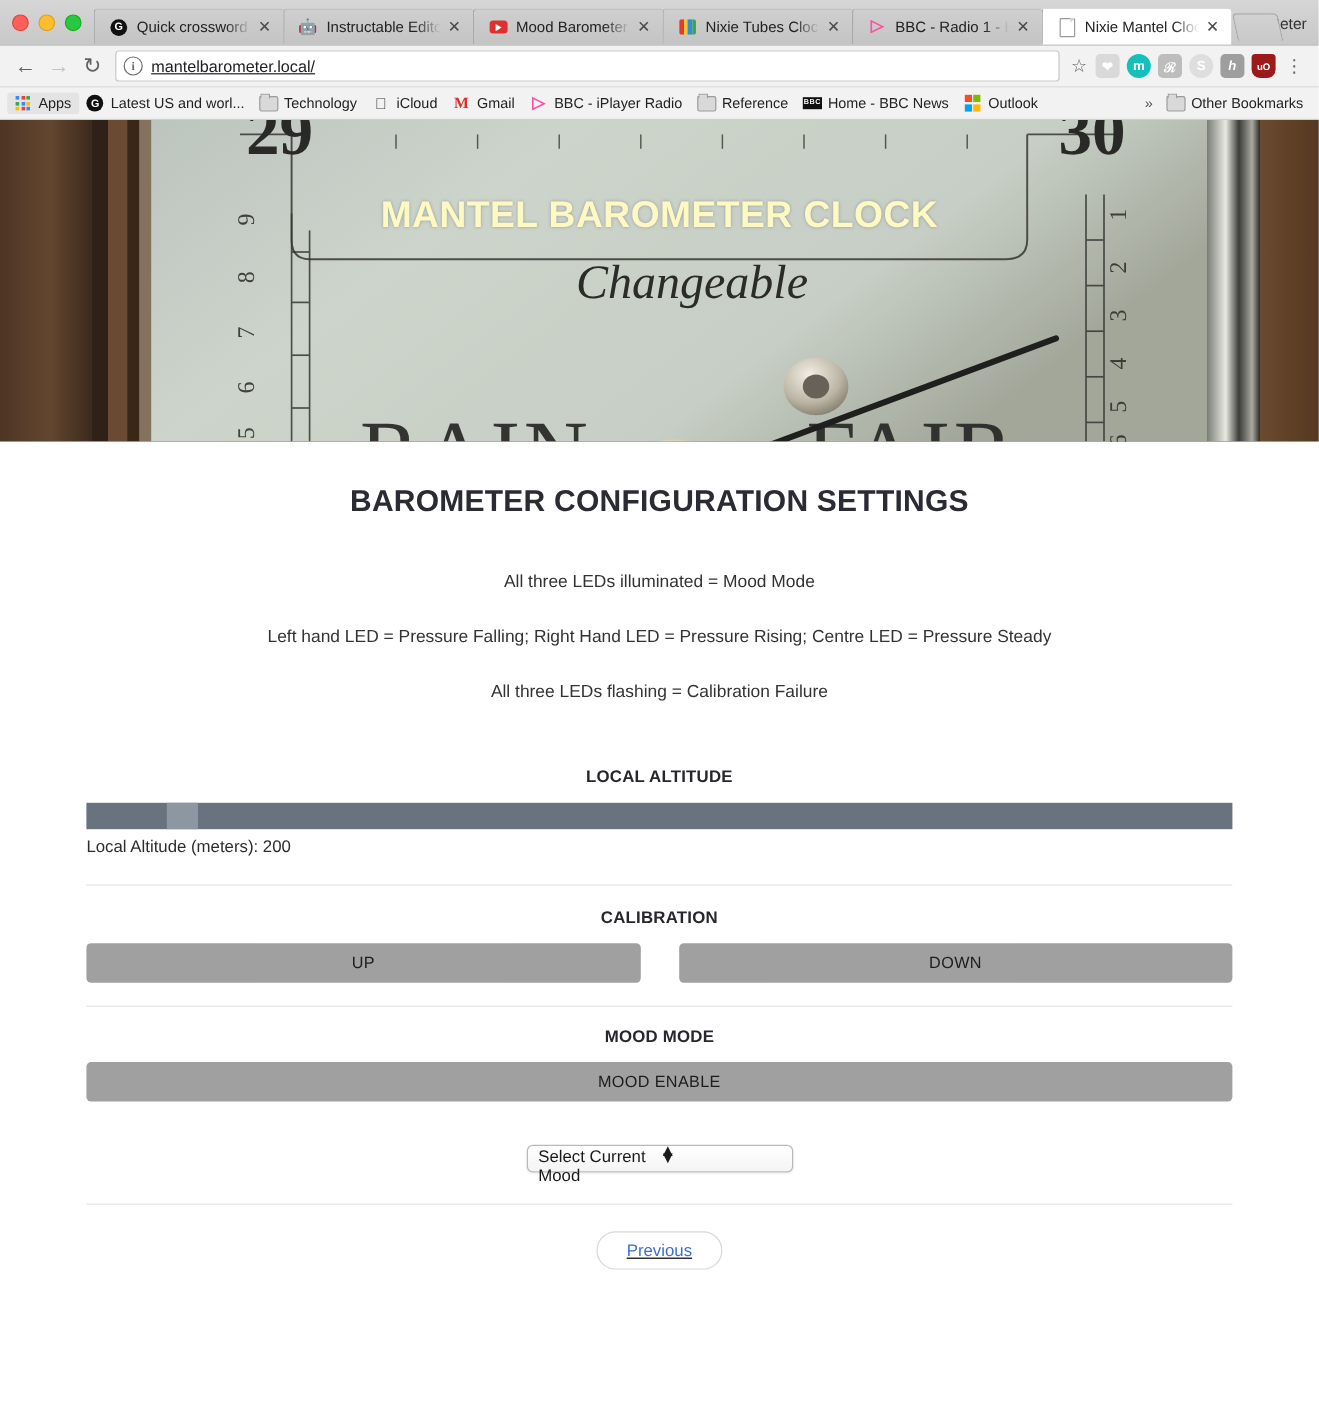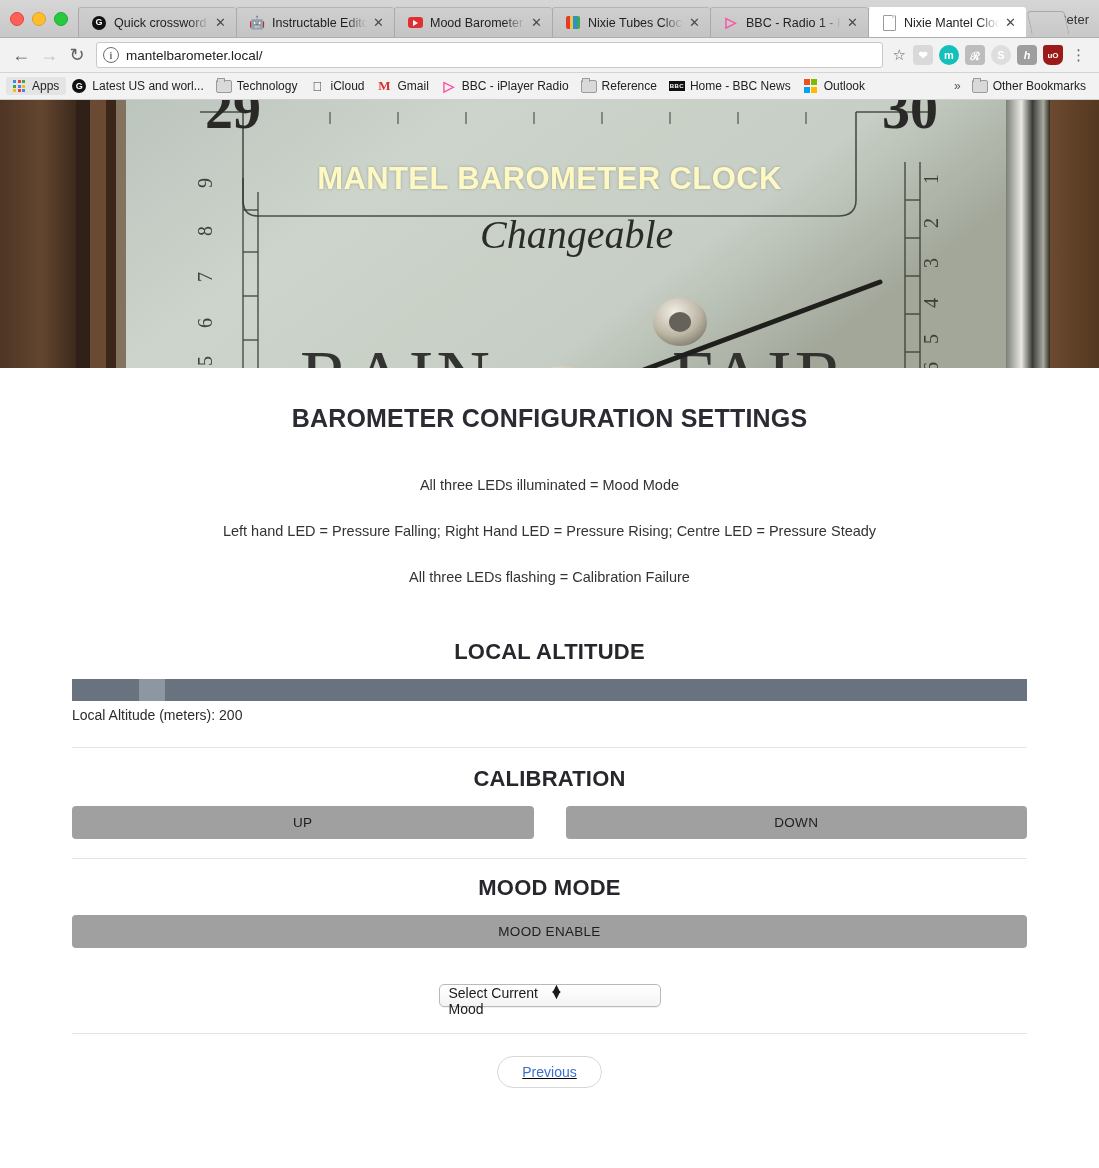--- a/index.html
+++ b/index.html
@@ -125,21 +125,21 @@
     margin: 0 6px 0 4px;
   }
   .info-icon {
     width: 14px; height: 14px; border-radius: 50%;
     border: 1.3px solid #6d6d6d; color: #6d6d6d;
     font-size: 10px; font-weight: bold;
     display: flex; align-items: center; justify-content: center;
     margin-right: 7px; font-family: "Liberation Serif", serif;
     flex: 0 0 14px;
   }
-  .url { font-size: 13.5px; color: #202124; white-space: nowrap; }
+  .url { font-size: 13.5px; color: #202124; white-space: nowrap; text-decoration: underline; }
   .star { font-size: 15px; color: #5f6368; padding: 0 4px; }
   .ext {
     width: 20px; height: 20px; margin: 0 3px;
     border-radius: 4px;
     display: flex; align-items: center; justify-content: center;
     font-size: 11px; font-weight: bold;
   }
   .kebab { font-size: 15px; color: #5f6368; padding: 0 5px; letter-spacing: 0; }
 
   .bookmarks {
@@ -204,21 +204,21 @@
   .legend p {
     margin: 0 0 30px 0;
     font-size: 14.5px;
     color: #333;
   }
   .legend p:last-child { margin-bottom: 12px; }
 
   .section { width: 955px; margin: 0 auto; }
   h2.section-title {
     text-align: center;
-    font-size: 22px;
+    font-size: 14px;
     font-weight: bold;
     color: #26262c;
     margin: 0 0 14px 0;
     font-family: "Liberation Sans Narrow", "Liberation Sans", sans-serif;
     letter-spacing: 0.2px;
   }
   .hr { border: none; border-top: 1px solid #e4e4e4; margin: 0; }
 
   .slider-wrap { margin-top: 0; }
   .slider {

